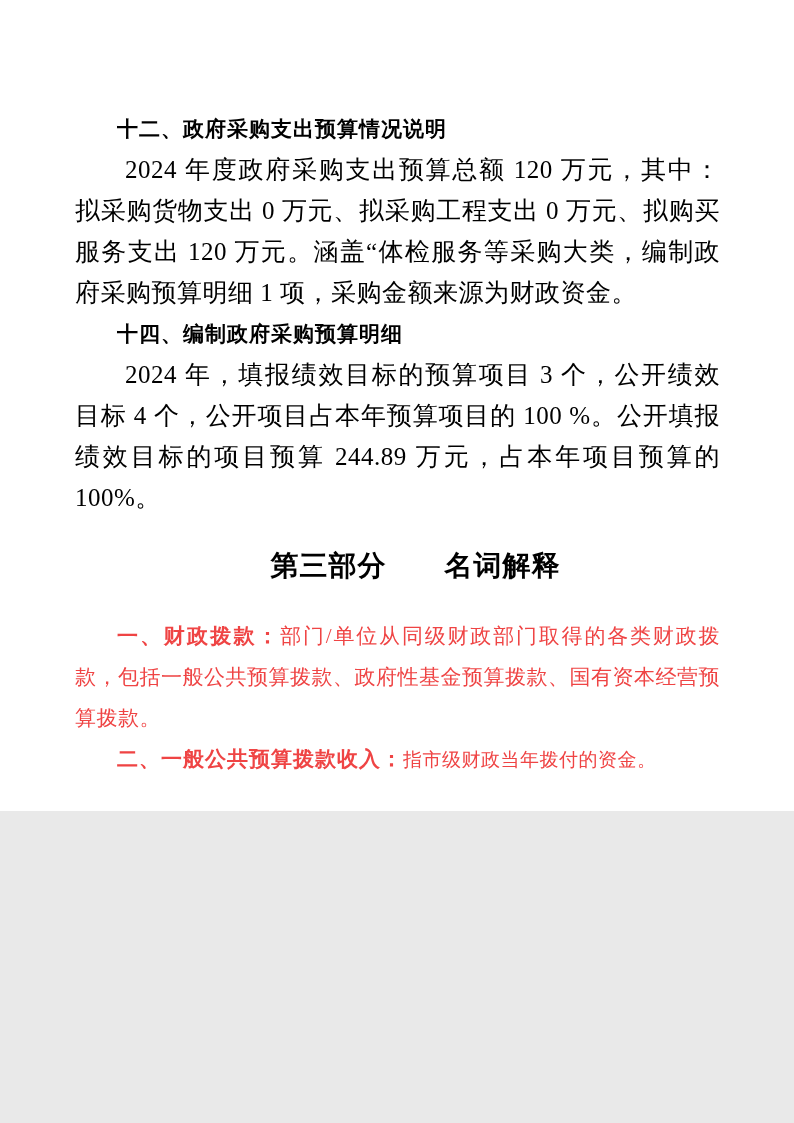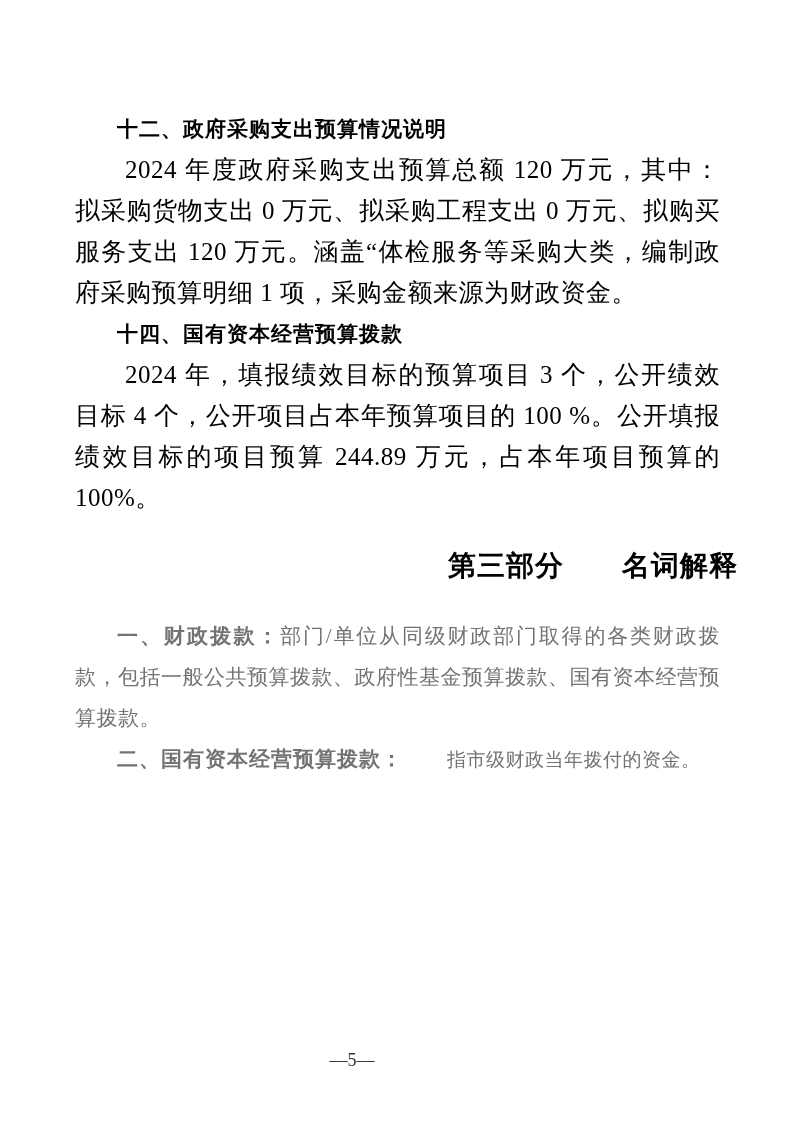--- a/index.html
+++ b/index.html
@@ -1,20 +1,20 @@
 <!DOCTYPE html>
 <html><head>
 <meta charset="utf-8">
 <style>
   * { margin: 0; padding: 0; box-sizing: border-box; }
   html, body { background: #e9e9e9; }
   .page {
     position: relative;
     width: 794px;
-    height: 1123px;
+    height: 811px;
     margin: 0 auto;
     background: #ffffff;
     color: #111111;
     padding: 108px 74px 0 75px;
     overflow: hidden;
     font-family: "Liberation Serif", "DejaVu Serif", serif;
   }
   .section-heading {
     font-family: "Liberation Sans", "DejaVu Sans", sans-serif;
     font-weight: bold;
@@ -31,44 +31,43 @@
     text-align: justify;
     text-indent: 2em;
     color: #000;
     letter-spacing: 0.5px;
   }
   .part-title {
     font-family: "Liberation Serif", "DejaVu Serif", serif;
     font-weight: bold;
     font-size: 28px;
     line-height: 45px;
-    text-align: right;
+    text-align: center;
     margin-top: 25px;
     margin-bottom: 28px;
     position: relative;
     left: 18px;
     color: #000;
     letter-spacing: 1px;
   }
   .term-para {
     font-family: "Liberation Serif", "DejaVu Serif", serif;
     font-size: 21px;
     line-height: 41px;
     text-align: justify;
     text-indent: 2em;
-    color: #737373;
+    color: #ef4444;
     letter-spacing: 0.5px;
   }
   .term-lead {
     font-weight: bold;
     letter-spacing: 1px;
   }
   .term-def-small {
     font-size: 19px;
-    margin-left: 44px;
   }
   .page-footer {
     position: absolute;
     left: 0;
     right: 90px;
     top: 1050px;
     text-align: center;
     font-family: "Liberation Serif", "DejaVu Serif", serif;
     font-size: 18px;
     color: #333;
@@ -76,25 +75,25 @@
 </style>
 </head>
 <body>
 
 <div class="page">
 
   <h2 class="section-heading">十二、政府采购支出预算情况说明</h2>
   <p class="body-para">2024 年度政府采购支出预算总额 120 万元，其中：拟采购货物支出 0 万元、拟采购工程支出 0 万元、拟购买服务支出 120 万元。涵盖“体检服务等采购大类，编制政府采购预算明细 1 项，采购金额来源为财政资金。</p>
 
 
-  <h2 class="section-heading">十四、国有资本经营预算拨款</h2>
+  <h2 class="section-heading">十四、编制政府采购预算明细</h2>
   <p class="body-para">2024 年，填报绩效目标的预算项目 3 个，公开绩效目标 4 个，公开项目占本年预算项目的 100 %。公开填报绩效目标的项目预算 244.89 万元，占本年项目预算的 100%。</p>
 
   <h1 class="part-title">第三部分　　名词解释</h1>
 
   <p class="term-para"><span class="term-lead">一、财政拨款：</span><span>部门/单位从同级财政部门取得的各类财政拨款，包括一般公共预算拨款、政府性基金预算拨款、国有资本经营预算拨款。</span></p>
 
-  <p class="term-para"><span class="term-lead">二、国有资本经营预算拨款：</span><span class="term-def-small">指市级财政当年拨付的资金。</span></p>
+  <p class="term-para"><span class="term-lead">二、一般公共预算拨款收入：</span><span class="term-def-small">指市级财政当年拨付的资金。</span></p>
 
 
   <div class="page-footer">—5—</div>
 
 </div>
 
 </body></html>

